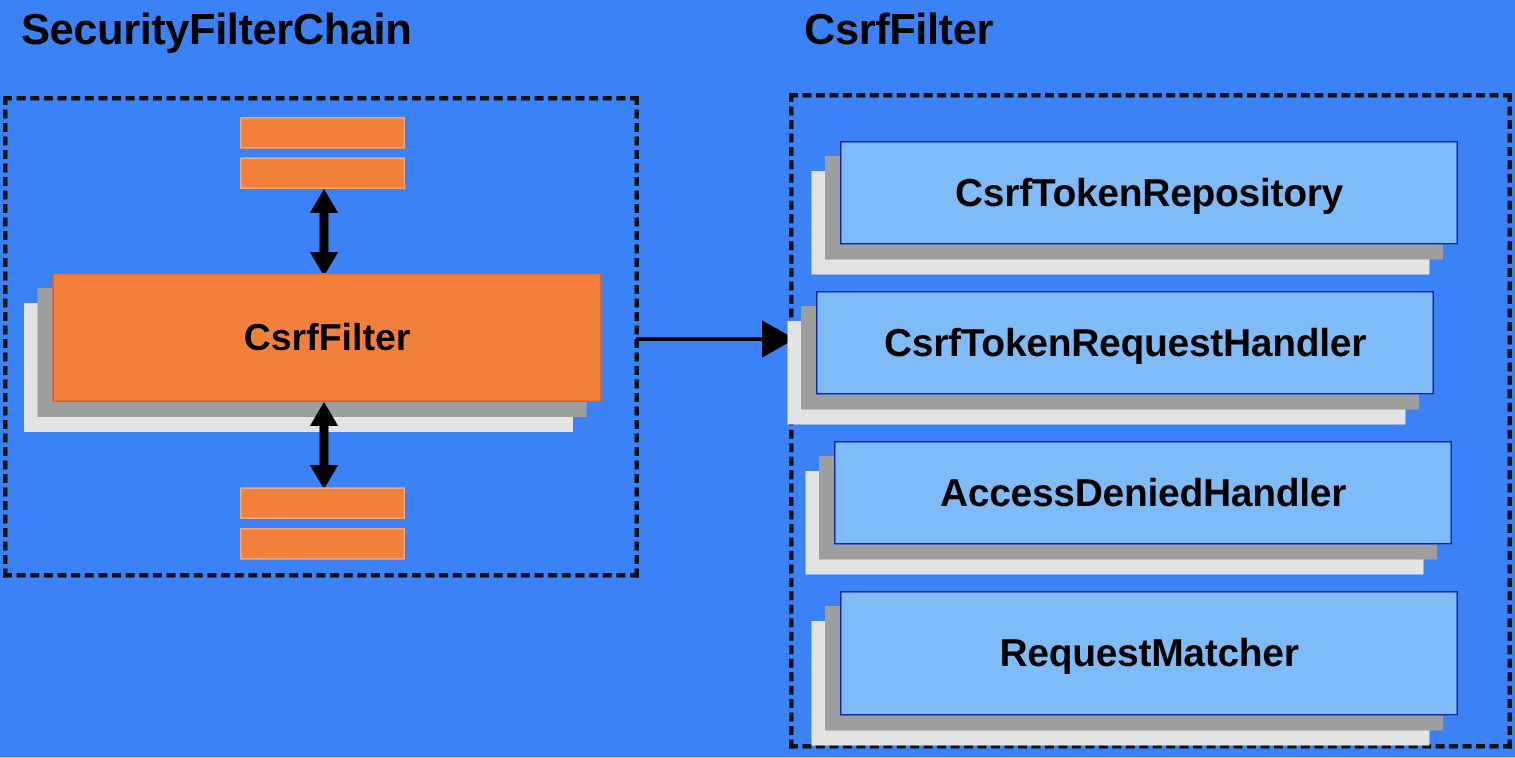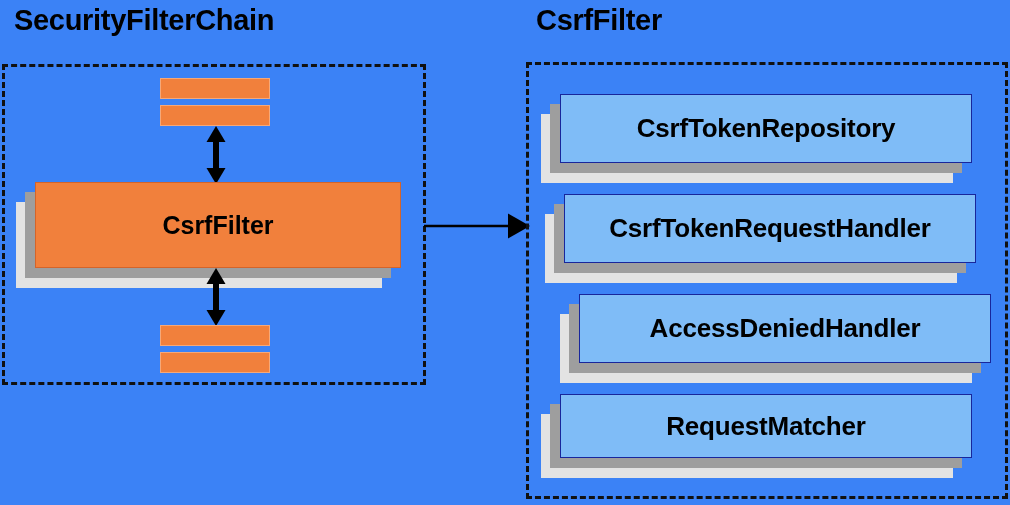--- a/index.html
+++ b/index.html
@@ -141,31 +141,31 @@
   </svg>
 
   <div class="dashed-box" id="box-right"></div>
 
   <div class="stack blue" style="left:560px; top:94px; width:412px; height:69px;">
     <div class="shadow-far"></div>
     <div class="shadow-near"></div>
     <div class="face">CsrfTokenRepository</div>
   </div>
 
-  <div class="stack blue" style="left:564px; top:194px; width:412px; height:69px;">
+  <div class="stack blue" style="left:544px; top:194px; width:412px; height:69px;">
     <div class="shadow-far"></div>
     <div class="shadow-near"></div>
     <div class="face">CsrfTokenRequestHandler</div>
   </div>
 
-  <div class="stack blue" style="left:579px; top:294px; width:412px; height:69px;">
+  <div class="stack blue" style="left:556px; top:294px; width:412px; height:69px;">
     <div class="shadow-far"></div>
     <div class="shadow-near"></div>
     <div class="face">AccessDeniedHandler</div>
   </div>
 
-  <div class="stack blue" style="left:560px; top:394px; width:412px; height:64px;">
+  <div class="stack blue" style="left:560px; top:394px; width:412px; height:83px;">
     <div class="shadow-far"></div>
     <div class="shadow-near"></div>
     <div class="face">RequestMatcher</div>
   </div>
 
 </div>
 
 </body></html>

